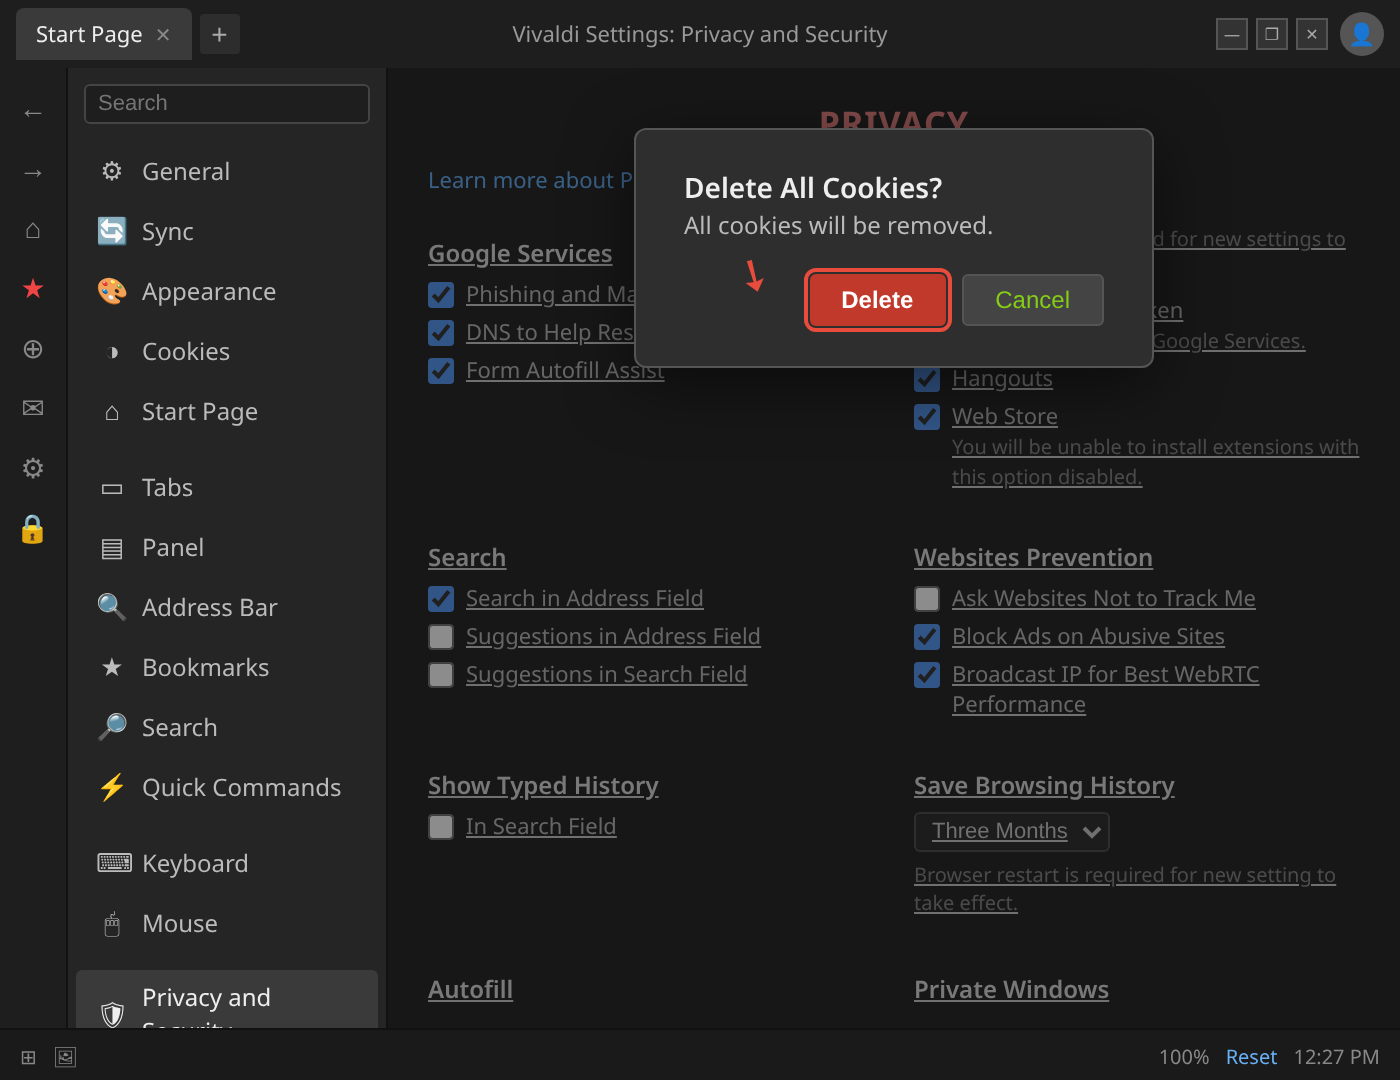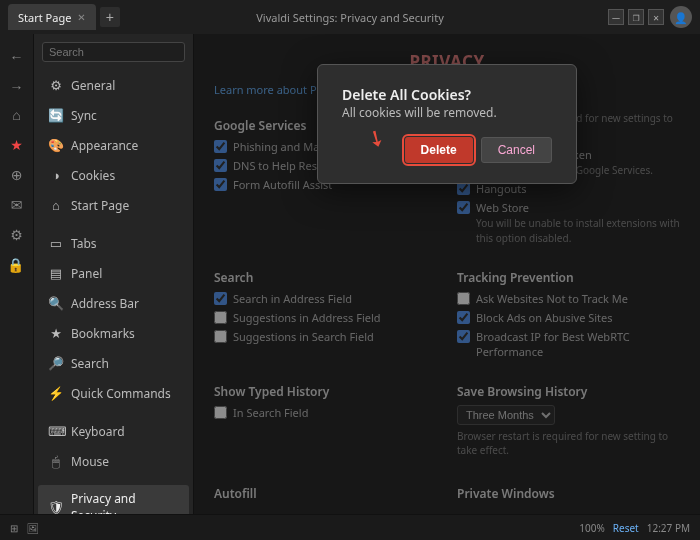--- a/index.html
+++ b/index.html
@@ -220,20 +220,21 @@
       font-size: 10px;
       color: #888;
       margin: 4px 0 8px 0;
     }
     .settings-row {
       display: flex;
       gap: 20px;
     }
     .settings-col {
       flex: 1;
+      text-decoration: underline;
     }
     .dropdown-row {
       display: flex;
       align-items: center;
       gap: 8px;
       margin: 4px 0;
       font-size: 11px;
     }
     select.settings-select {
       background: #333;
@@ -304,21 +305,21 @@
       border-radius: 3px;
       padding: 5px 16px;
       font-size: 12px;
       cursor: pointer;
       font-weight: 600;
       outline: 2px solid #e74c3c;
       outline-offset: 1px;
     }
     .btn-cancel {
       background: #444;
-      color: #f9a8d4;
+      color: #84cc16;
       border: 1px solid #555;
       border-radius: 3px;
       padding: 5px 16px;
       font-size: 12px;
       cursor: pointer;
     }
 
     
     .red-arrow {
       position: absolute;
@@ -499,21 +500,21 @@
           <div class="checkbox-row">
             <input type="checkbox" style="">
             <span>Suggestions in Address Field</span>
           </div>
           <div class="checkbox-row">
             <input type="checkbox" style="">
             <span>Suggestions in Search Field</span>
           </div>
         </div>
         <div class="settings-col">
-          <div class="settings-group-title">Tracking Prevention</div>
+          <div class="settings-group-title">Websites Prevention</div>
           <div class="checkbox-row">
             <input type="checkbox" style="">
             <span>Ask Websites Not to Track Me</span>
           </div>
           <div class="checkbox-row">
             <input type="checkbox" checked="" style="">
             <span>Block Ads on Abusive Sites</span>
           </div>
           <div class="checkbox-row">
             <input type="checkbox" checked="" style="">

